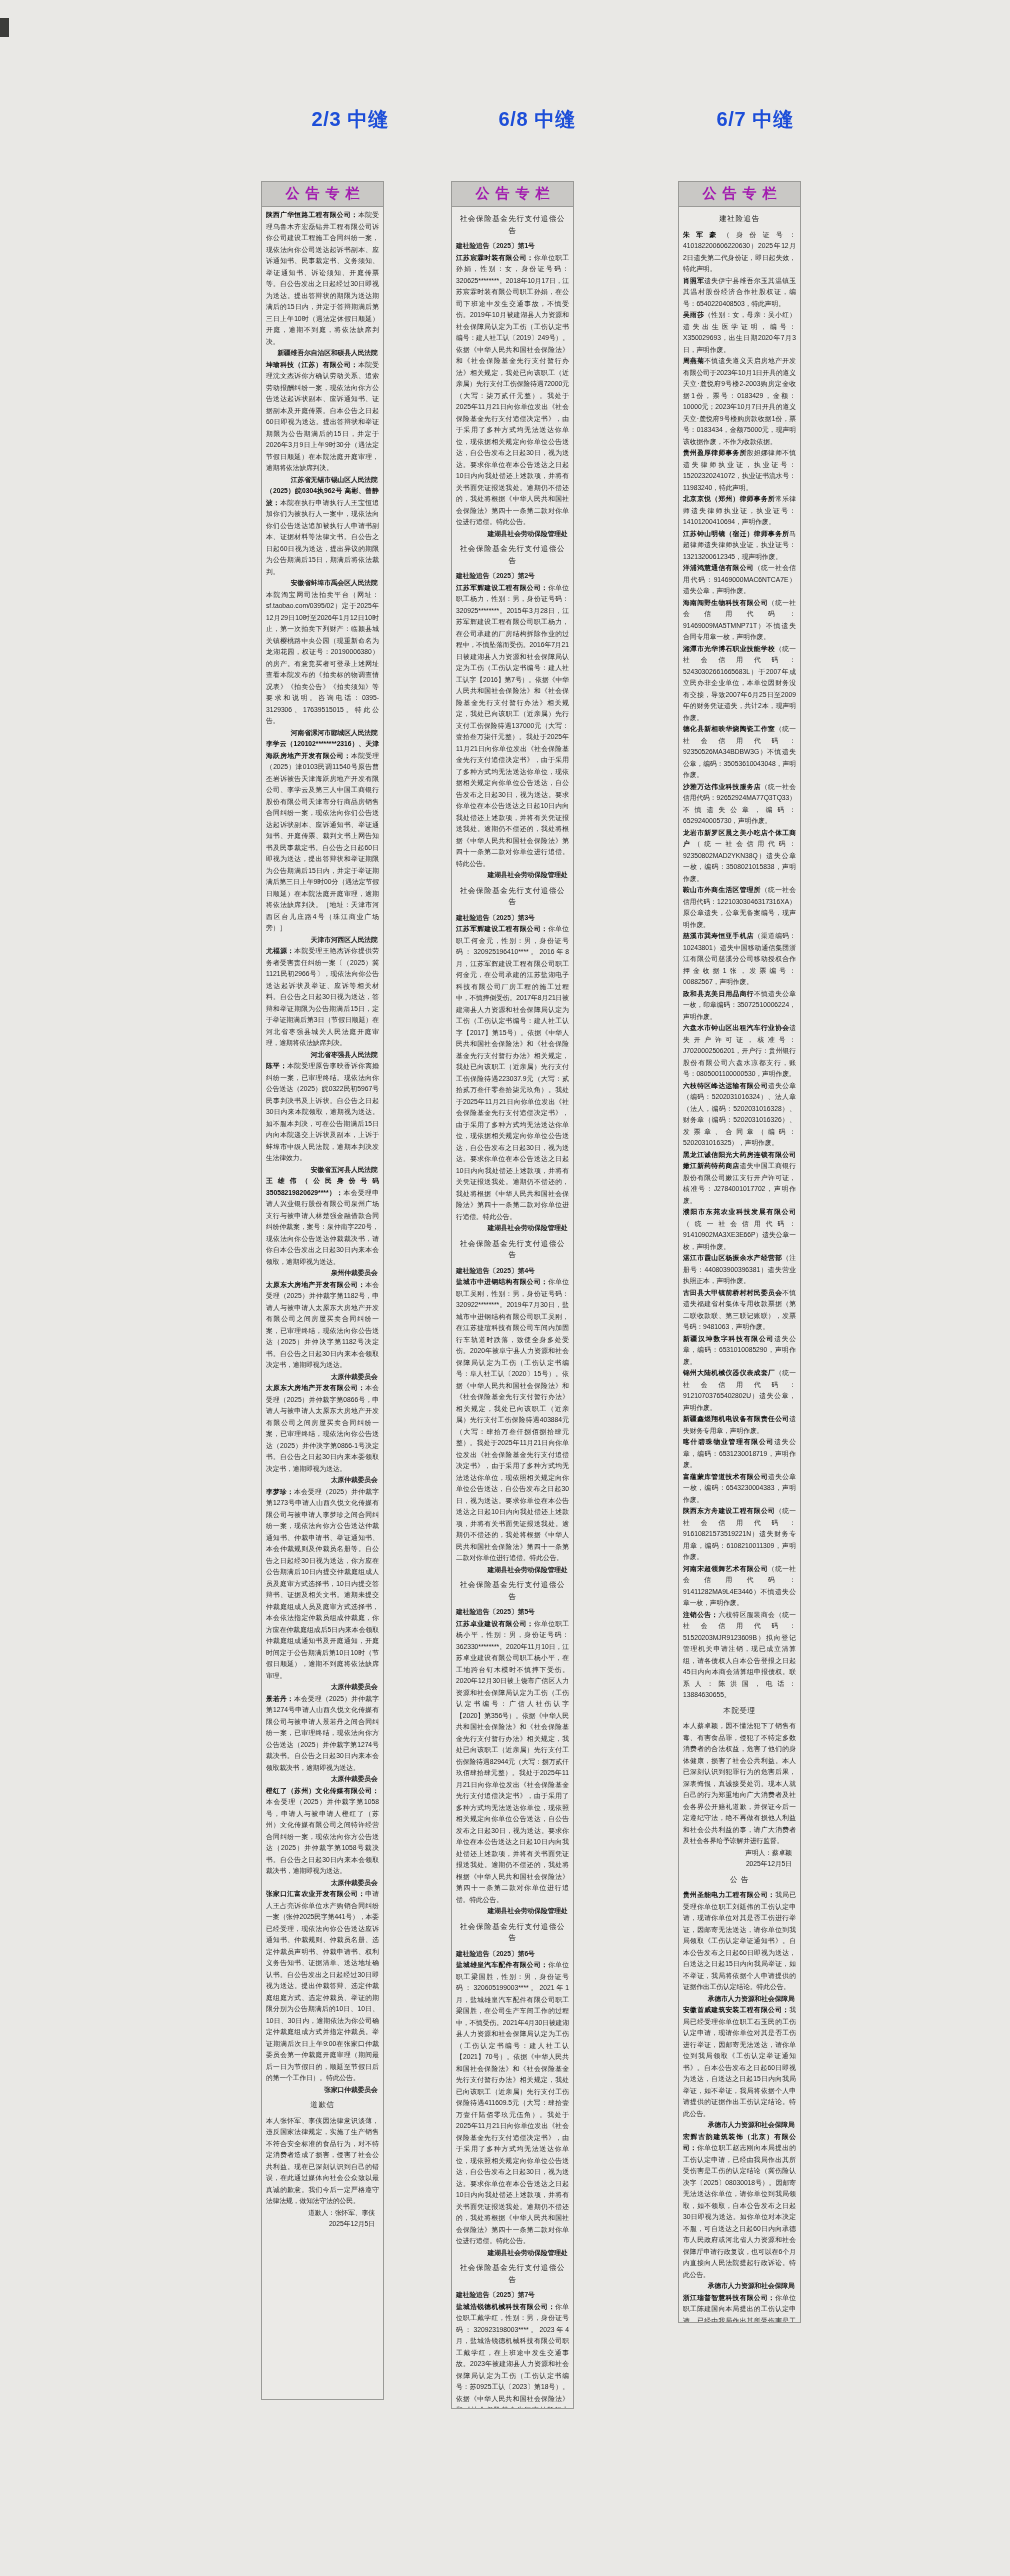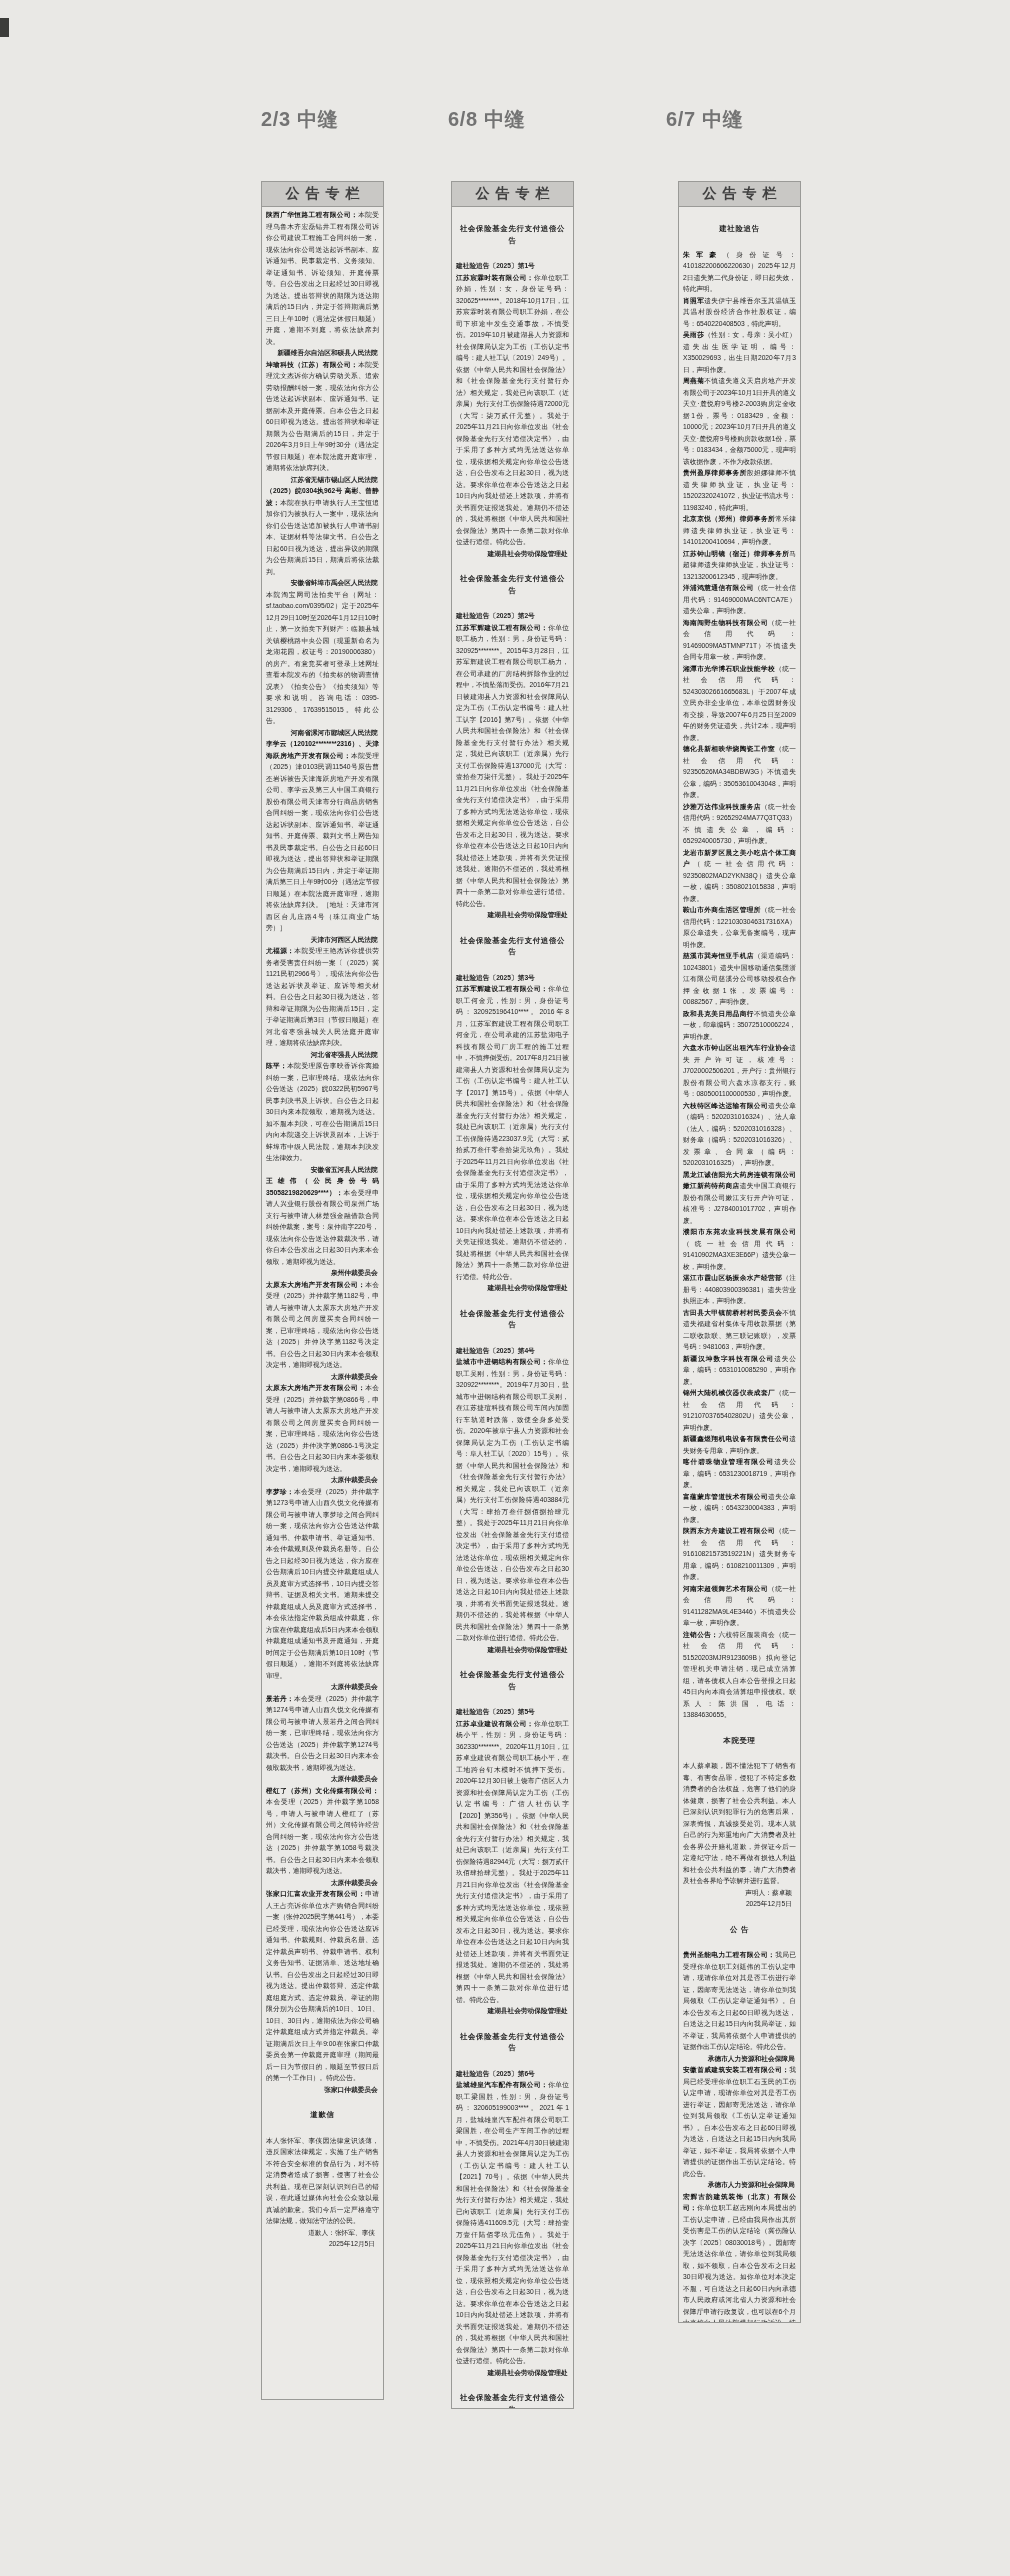--- a/index.html
+++ b/index.html
@@ -10,52 +10,52 @@
     font-family:"Liberation Sans","DejaVu Sans",sans-serif;
     color:#1c1c1c;
     overflow:hidden;
   }
   .corner-mark{
     position:absolute;left:0;top:17.5px;width:8.8px;height:19px;
     background:#3c3c3a;
   }
   .gutter-title{
     position:absolute;top:106px;width:128px;
-    text-align:left;
-    font-size:20px;font-weight:bold;color:#737373;
+    text-align:right;
+    font-size:20px;font-weight:bold;color:#1d4ed8;
     letter-spacing:0.7px;
   }
   .col{
     position:absolute;top:181px;width:123px;
     border:0.7px solid #9a9a97;
     background:#ebeae7;
     box-sizing:border-box;
     overflow:hidden;
   }
   .col-header{
     height:23.6px;line-height:23.6px;
     background:#c9c8c5;
     border-bottom:0.7px solid #9a9a97;
     text-align:center;
-    font-size:14px;font-weight:bold;color:#404040;
+    font-size:14px;font-weight:bold;color:#a21caf;
     letter-spacing:6px;
     text-indent:6px;
   }
   .col-body{
     padding:2.7px 4px 5.4px 4px;
     font-size:6.7px;line-height:11.5px;
     text-align:justify;
     color:#232323;
   }
   .col-body p{margin:0;text-indent:0;}
   .b-notice{text-indent:0;}
   .b-indent{text-indent:13.5px;}
   .b-center{
-    text-align:center;font-weight:bold;font-size:7.4px;
-    margin:14px 0;letter-spacing:0.7px;
+    text-align:center;font-weight:normal;font-size:7.4px;
+    margin:4px 0;letter-spacing:0.7px;
   }
   .b-sub{font-weight:bold;text-align:left;}
   .b-sig{
     text-align:right;font-weight:bold;
     padding-right:1.3px;
   }
   .b-right{text-align:right;padding-right:4px;}
   b{color:#111;}
 </style>
 </head>

